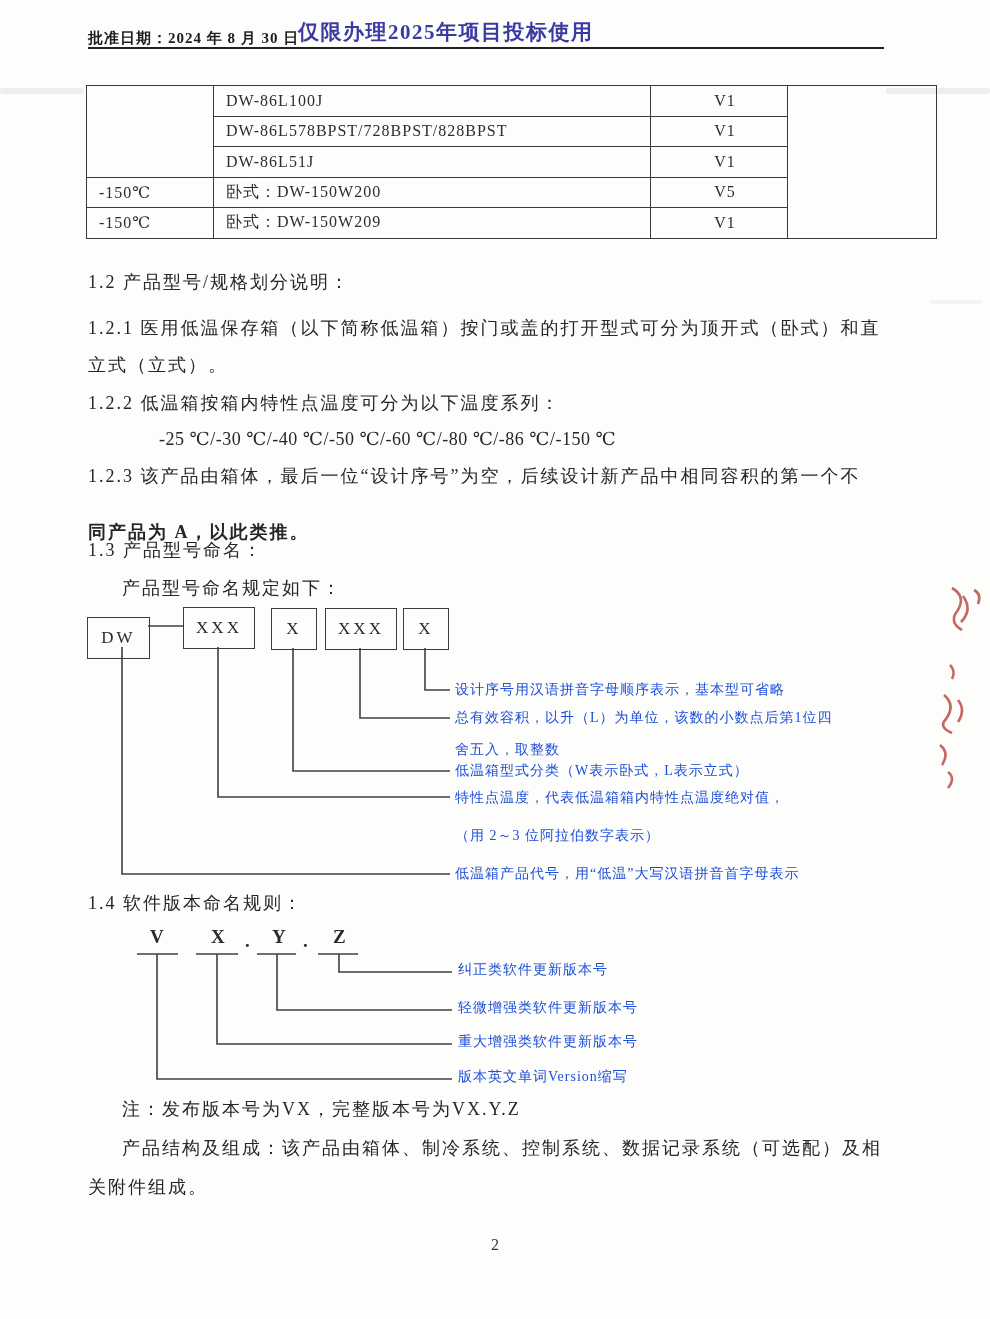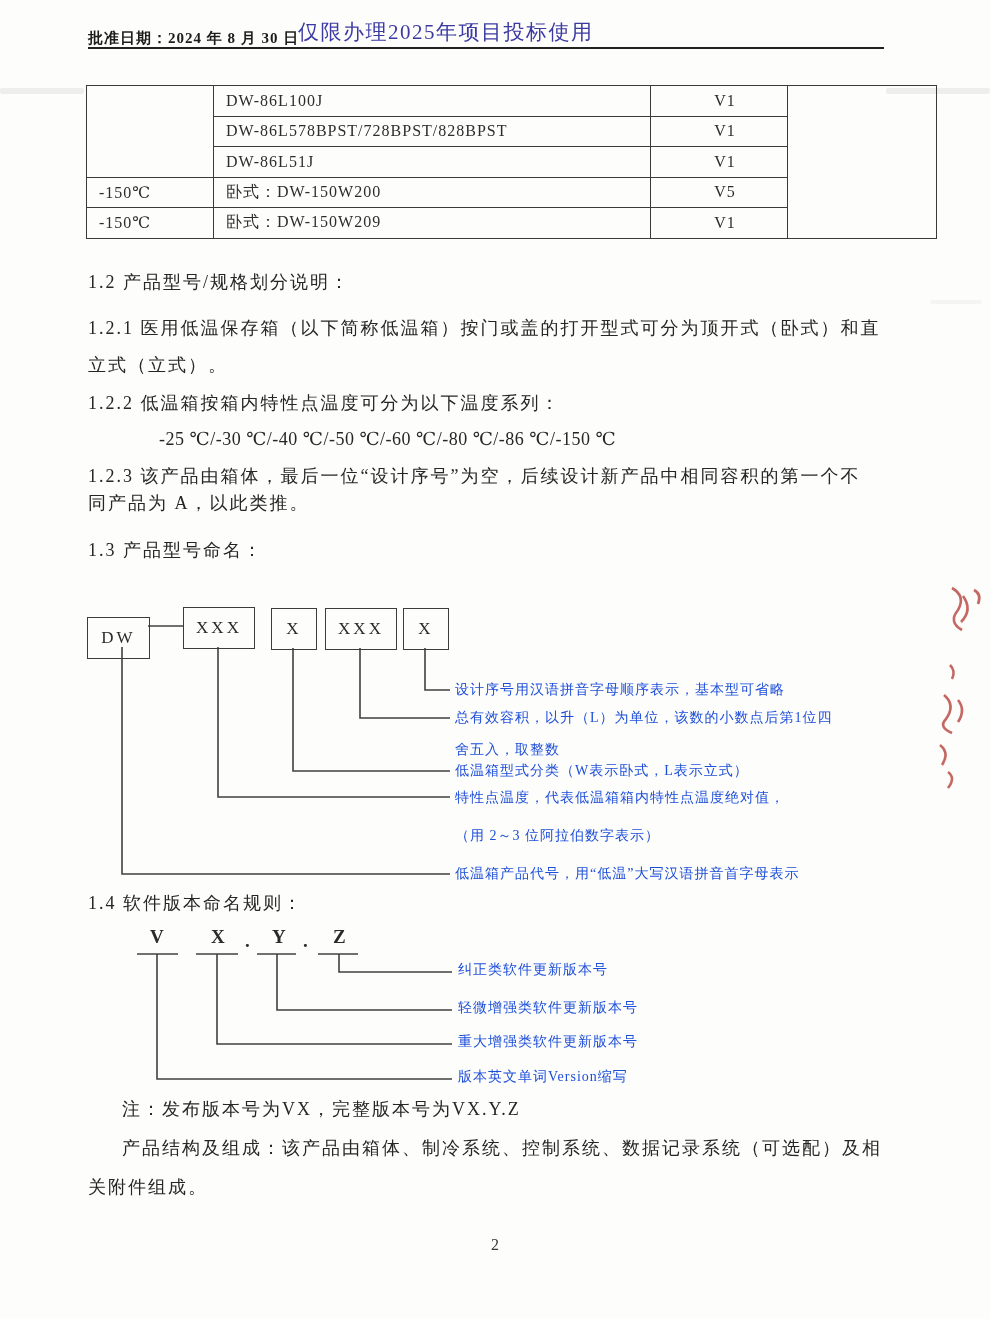--- a/index.html
+++ b/index.html
@@ -5,21 +5,21 @@
   html,body{margin:0;padding:0;background:#ffffff;}
   .page{
     position:relative;width:990px;height:1319px;overflow:hidden;
     background:#fdfdfc;color:#242424;
     font-family:"Liberation Serif","DejaVu Serif",serif;
   }
   .abs{position:absolute;z-index:2;}
   .para{font-size:18px;letter-spacing:2px;color:#262626;white-space:nowrap;}
   .half{letter-spacing:0.5px;margin-left:37px;}
   .approval{font-size:15px;font-weight:bold;color:#1c1c1c;letter-spacing:1px;}
-  .notice{font-size:21px;font-weight:normal;letter-spacing:1.5px;}
+  .notice{font-size:21px;font-weight:bold;letter-spacing:1.5px;}
   .header-rule{height:2px;background:#212121;z-index:2;}
   table.spec{
     border-collapse:collapse;table-layout:fixed;z-index:2;position:absolute;
     left:86px;top:85px;width:798px;
     font-size:16px;color:#2d2d2d;
   }
   table.spec td{
     border:1.5px solid #3a3a3a;height:29.5px;padding:0 0 0 12px;
     white-space:nowrap;overflow:hidden;letter-spacing:1px;
   }
@@ -79,22 +79,23 @@
     </tr>
   </tbody>
     </table>
 
   <div class="abs para" style="left:88px;top:270px;">1.2  产品型号/规格划分说明：</div>
   <div class="abs para" style="left:88px;top:316px;">1.2.1  医用低温保存箱（以下简称低温箱）按门或盖的打开型式可分为顶开式（卧式）和直</div>
   <div class="abs para" style="left:88px;top:353px;">立式（立式）。</div>
   <div class="abs para" style="left:88px;top:391px;">1.2.2  低温箱按箱内特性点温度可分为以下温度系列：</div>
   <div class="abs para half" style="left:122px;top:428px;">-25 ℃/-30 ℃/-40 ℃/-50 ℃/-60 ℃/-80 ℃/-86 ℃/-150 ℃</div>
   <div class="abs para" style="left:88px;top:464px;">1.2.3  该产品由箱体，最后一位“设计序号”为空，后续设计新产品中相同容积的第一个不</div>
-  <div class="abs para" style="left:88px;top:491px;">同产品为 A，以此类推。</div>
+  <div class="abs para" style="left:88px;top:520px;font-weight:bold;">同产品为 A，以此类推。</div>
   <div class="abs para" style="left:88px;top:538px;">1.3  产品型号命名：</div>
+  <div class="abs para" style="left:122px;top:576px;">产品型号命名规定如下：</div>
 
   <div class="box" style="left:87px;top:617px;width:61px;height:40px;">DW</div>
   <div class="box" style="left:183px;top:607px;width:70px;height:40px;">XXX</div>
   <div class="box" style="left:271px;top:608px;width:44px;height:40px;">X</div>
   <div class="box" style="left:325px;top:608px;width:70px;height:40px;">XXX</div>
   <div class="box" style="left:403px;top:608px;width:44px;height:40px;">X</div>
 
   <div class="abs anno" style="left:455px;top:681px;">设计序号用汉语拼音字母顺序表示，基本型可省略</div>
   <div class="abs anno" style="left:455px;top:709px;text-align:center;">总有效容积，以升（L）为单位，该数的小数点后第1位四</div>
   <div class="abs anno" style="left:455px;top:741px;">舍五入，取整数</div>

